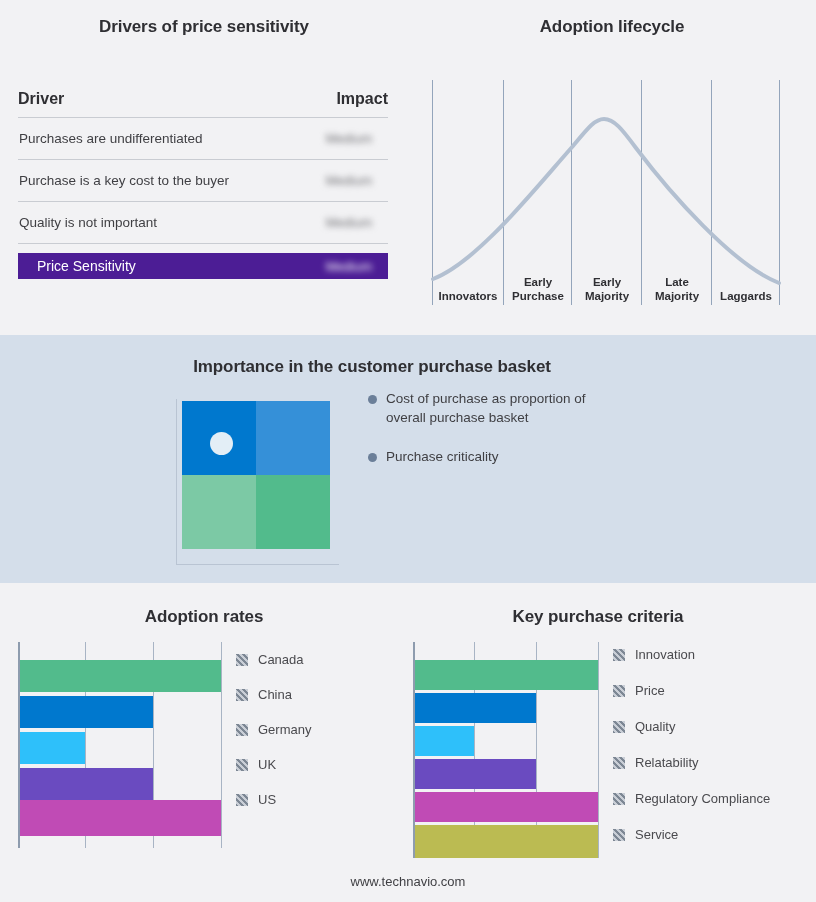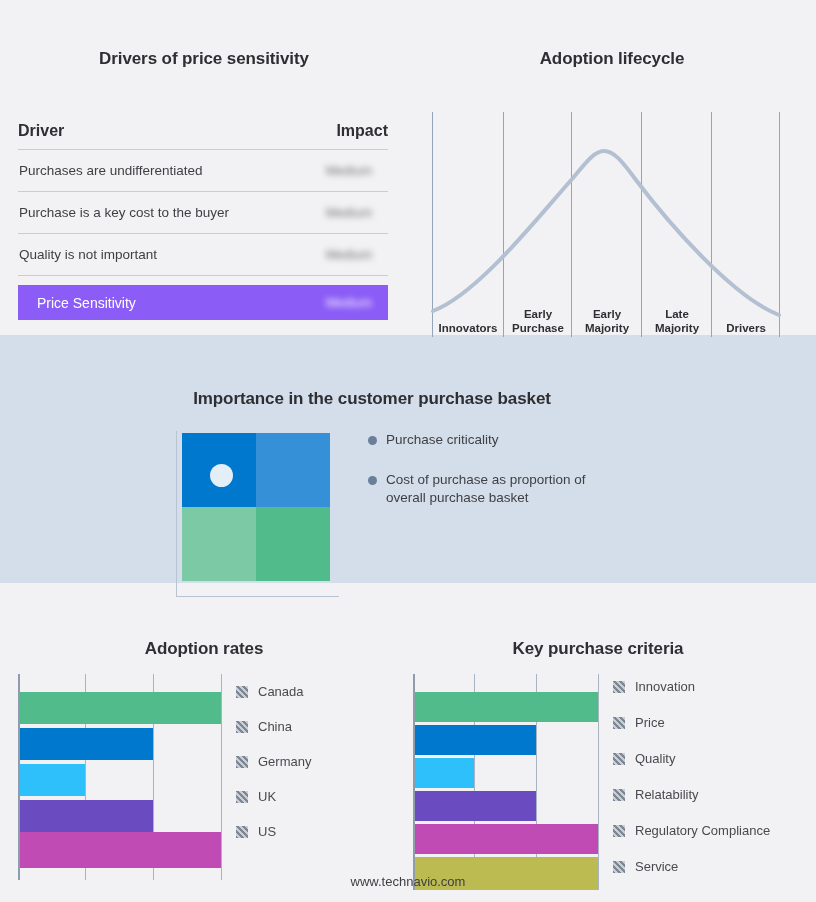--- a/index.html
+++ b/index.html
@@ -11,21 +11,21 @@
     position:relative;
     overflow:hidden;
   }
   .page{position:relative;width:816px;height:902px;}
 
   
   .band-top{position:absolute;left:0;top:0;width:816px;height:335px;background:#f2f2f4;}
   .band-mid{position:absolute;left:0;top:335px;width:816px;height:248px;background:#d4deea;}
   .band-bottom{position:absolute;left:0;top:583px;width:816px;height:319px;background:#f2f2f4;}
 
-  .panel{position:absolute;margin-top:32px;}
+  .panel{position:absolute;}
 
   .panel-title{
     font-weight:bold;
     font-size:17px;
     color:#2f2f33;
     text-align:center;
     letter-spacing:-0.1px;
   }
 
   
@@ -46,22 +46,22 @@
   }
   .tbl-row .driver{padding-left:1px;}
   .impact-blur{
     font-size:13px;color:#6f6f73;
     filter:blur(3.1px);
     user-select:none;
     padding-right:16px;
   }
   .tbl-row-hl{
     display:flex;justify-content:space-between;align-items:center;
-    background:#8b5cf6;color:#ffffff;
-    height:35px;margin-top:9px;
+    background:#4c1d95;color:#ffffff;
+    height:26px;margin-top:9px;
     font-size:14px;
   }
   .tbl-row-hl .driver{padding-left:19px;}
   .tbl-row-hl .impact-blur{color:#ffffff;filter:blur(3.1px);}
 
   
   #lifecycle{left:408px;top:0;width:408px;height:330px;}
   #lifecycle .panel-title{position:absolute;left:0;top:17px;width:408px;}
   #lifecycle svg{position:absolute;left:0;top:0;}
   .lc-label{
@@ -181,52 +181,52 @@
     </div>
     <div class="lc-label" style="left:164px;width:70px;">
       <div>Early</div>
       <div>Majority</div>
     </div>
     <div class="lc-label" style="left:234px;width:70px;">
       <div>Late</div>
       <div>Majority</div>
     </div>
     <div class="lc-label" style="left:304px;width:68px;">
-      <div>Drivers</div>
+      <div>Laggards</div>
     </div>
   </div>
 
   <div class="panel" id="importance">
     <div class="panel-title">Importance in the customer purchase basket</div>
 
     <div class="matrix-wrap">
       <div class="m-axis-y"></div>
       <div class="m-axis-x"></div>
       <div class="matrix">
         <div class="q q-tl" style="background:#0078ce;">
           <div class="dot"></div>
         </div>
         <div class="q q-tr" style="background:#3590d8;"></div>
         <div class="q q-bl" style="background:#7cc9a5;"></div>
         <div class="q q-br" style="background:#52bb8c;"></div>
       </div>
     </div>
 
     <div class="mx-legend">
-      <div class="mx-item" style="margin-top:9px;">
-        <span class="mx-bullet"></span>
-        <span class="mx-text">Purchase criticality</span>
-      </div>
       <div class="mx-item">
         <span class="mx-bullet"></span>
         <span class="mx-text">
           <span>Cost of purchase as proportion of</span><br>
           <span>overall purchase basket</span>
         </span>
       </div>
+      <div class="mx-item" style="margin-top:9px;">
+        <span class="mx-bullet"></span>
+        <span class="mx-text">Purchase criticality</span>
+      </div>
     </div>
   </div>
 
   <div class="panel" id="adoption">
     <div class="panel-title">Adoption rates</div>
 
     <div class="plot" style="left:18px;top:59px;width:204px;height:206px;">
       <div class="axis-v" style="height:206px;"></div>
       <div class="grid-v" style="left:67px;height:206px;"></div>
       <div class="grid-v" style="left:135px;height:206px;"></div>

